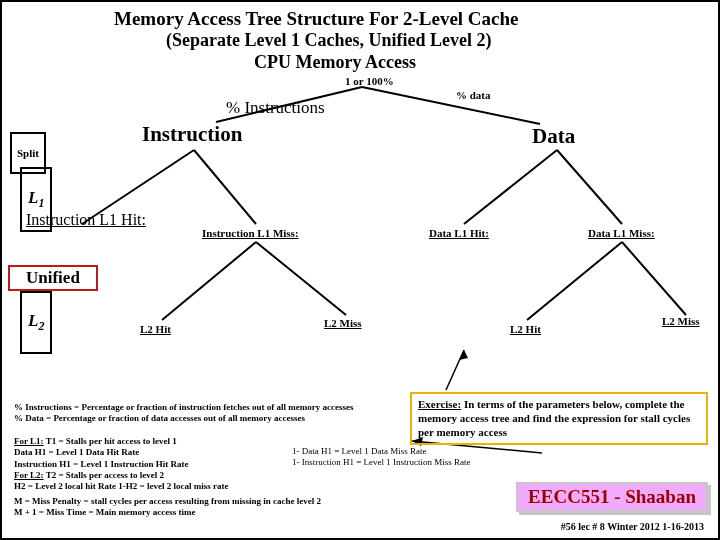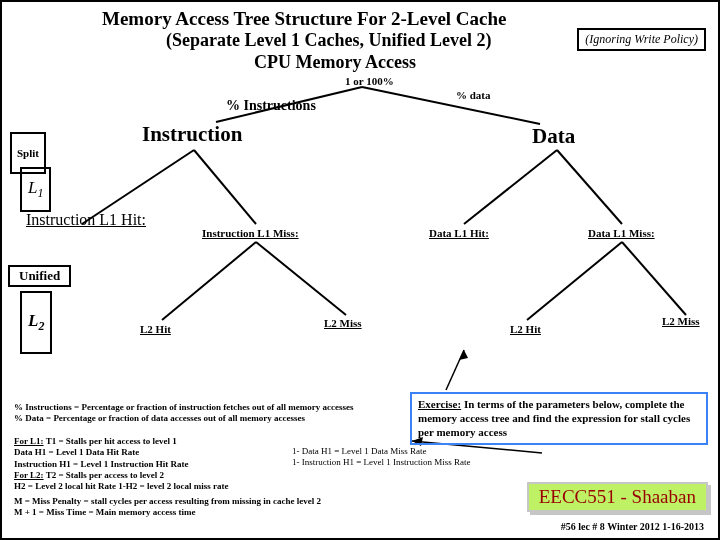--- a/index.html
+++ b/index.html
@@ -1,46 +1,46 @@
 <!DOCTYPE html>
 <html><head>
 <meta charset="utf-8">
 <style>
 body{margin:0;font-family:"Times New Roman",serif;background:#fff;color:#000}
 .slide{position:relative;width:720px;height:540px;border:2px solid #000;box-sizing:border-box}
-.title{position:absolute;top:6px;left:100px;font-size:19px;font-weight:bold}
+.title{position:absolute;top:6px;left:112px;font-size:19px;font-weight:bold}
 .subtitle{position:absolute;top:28px;left:164px;font-size:18px;font-weight:bold}
 .ignore-box{position:absolute;top:26px;right:12px;border:2px solid #000;padding:2px 6px;font-size:12px;font-style:italic}
 .cpu{position:absolute;top:50px;left:252px;font-size:18px;font-weight:bold}
 .top-pct{position:absolute;top:73px;left:343px;font-size:11px;font-weight:bold}
-.pct-inst{position:absolute;top:96px;left:224px;font-size:14px;font-weight:bold}
+.pct-inst{position:absolute;top:96px;left:224px;font-size:17px;font-weight:normal}
 .pct-data{position:absolute;top:87px;left:454px;font-size:11px;font-weight:bold}
 .split{position:absolute;top:130px;left:8px;border:2px solid #000;padding:13px 5px;font-size:11px;font-weight:bold}
 .inst-node{position:absolute;top:120px;left:140px;font-size:21px;font-weight:bold}
 .data-node{position:absolute;top:122px;left:530px;font-size:21px;font-weight:bold}
-.l1-box{position:absolute;top:165px;left:18px;border:2px solid #000;padding:9px 6px;font-size:17px;font-weight:normal;font-style:italic}
+.l1-box{position:absolute;top:165px;left:18px;border:2px solid #000;padding:19px 6px;font-size:17px;font-weight:bold;font-style:italic}
 .l1-box sub{font-size:12px}
 .il1-hit{position:absolute;top:209px;left:24px;font-size:16px;font-weight:normal;text-decoration:underline}
 .il1-miss{position:absolute;top:225px;left:200px;font-size:11px;font-weight:bold;text-decoration:underline}
 .dl1-hit{position:absolute;top:225px;left:427px;font-size:11px;font-weight:bold;text-decoration:underline}
 .dl1-miss{position:absolute;top:225px;left:586px;font-size:11px;font-weight:bold;text-decoration:underline}
-.unified{position:absolute;top:263px;left:6px;border:2px solid #000000;padding:1px 9px;font-size:13px;font-weight:bold}
+.unified{position:absolute;top:263px;left:6px;border:2px solid #b91c1c;padding:1px 16px;font-size:17px;font-weight:bold}
 .l2-box{position:absolute;top:289px;left:18px;border:2px solid #000;padding:18px 6px;font-size:17px;font-weight:bold;font-style:italic}
 .l2-box sub{font-size:12px}
 .l2h-a{position:absolute;top:321px;left:138px;font-size:11px;font-weight:bold;text-decoration:underline}
 .l2m-a{position:absolute;top:315px;left:322px;font-size:11px;font-weight:bold;text-decoration:underline}
 .l2h-b{position:absolute;top:321px;left:508px;font-size:11px;font-weight:bold;text-decoration:underline}
 .l2m-b{position:absolute;top:313px;left:660px;font-size:11px;font-weight:bold;text-decoration:underline}
 .note1{position:absolute;top:400px;left:12px;font-size:9px;font-weight:bold;line-height:1.25}
 .note2{position:absolute;top:434px;left:12px;font-size:9px;font-weight:bold;line-height:1.25}
 .note2b{position:absolute;top:444px;left:290px;font-size:9px;font-weight:normal;line-height:1.25}
 .note3{position:absolute;top:494px;left:12px;font-size:9px;font-weight:bold;line-height:1.25}
-.ex-box{position:absolute;top:390px;right:10px;width:282px;border:2px solid #3b82f6;padding:4px 6px;font-size:11px;font-weight:bold;line-height:1.25}
+.ex-box{position:absolute;top:390px;right:10px;width:282px;border:2px solid #eab308;padding:4px 6px;font-size:11px;font-weight:bold;line-height:1.25}
 .ex-box .u{text-decoration:underline}
-.branding{position:absolute;bottom:26px;right:10px;border:2px solid #c6c6c6;background:#bef264;padding:2px 10px;font-size:19px;font-weight:normal;color:#900;box-shadow:3px 3px 0 #c6c6c6}
+.branding{position:absolute;bottom:26px;right:10px;border:2px solid #c6c6c6;background:#f0abfc;padding:2px 10px;font-size:19px;font-weight:bold;color:#900;box-shadow:3px 3px 0 #c6c6c6}
 .slide-no{position:absolute;bottom:6px;right:14px;font-size:10px;font-weight:bold}
 svg.lines{position:absolute;top:0;left:0;width:716px;height:536px;pointer-events:none}
 </style>
 </head>
 <body>
 
 <div class="slide">
 
 <svg class="lines">
   <line x1="360" y1="85" x2="214" y2="120" stroke="#000" stroke-width="2"></line>
@@ -54,21 +54,20 @@
   <line x1="620" y1="240" x2="525" y2="318" stroke="#000" stroke-width="2"></line>
   <line x1="620" y1="240" x2="684" y2="313" stroke="#000" stroke-width="2"></line>
   <line x1="444" y1="388" x2="462" y2="348" stroke="#000" stroke-width="1.5"></line>
   <polygon points="462,348 457,358 466,356" fill="#000"></polygon>
   <line x1="540" y1="451" x2="410" y2="439" stroke="#000" stroke-width="1.5"></line>
   <polygon points="410,439 421,435 419,444" fill="#000"></polygon>
 </svg>
 
 <div class="title">Memory Access Tree Structure For 2-Level Cache</div>
 <div class="subtitle">(Separate Level 1 Caches, Unified Level 2)</div>
-<div class="ignore-box">(Ignoring Write Policy)</div>
 <div class="cpu">CPU Memory  Access</div>
 <div class="top-pct">1 or 100%</div>
 <div class="pct-inst">% Instructions</div>
 <div class="pct-data">% data</div>
 
 <div class="split">Split</div>
 <div class="inst-node">Instruction</div>
 <div class="data-node">Data</div>
 
 <div class="l1-box"><span>L</span><sub>1</sub></div>

